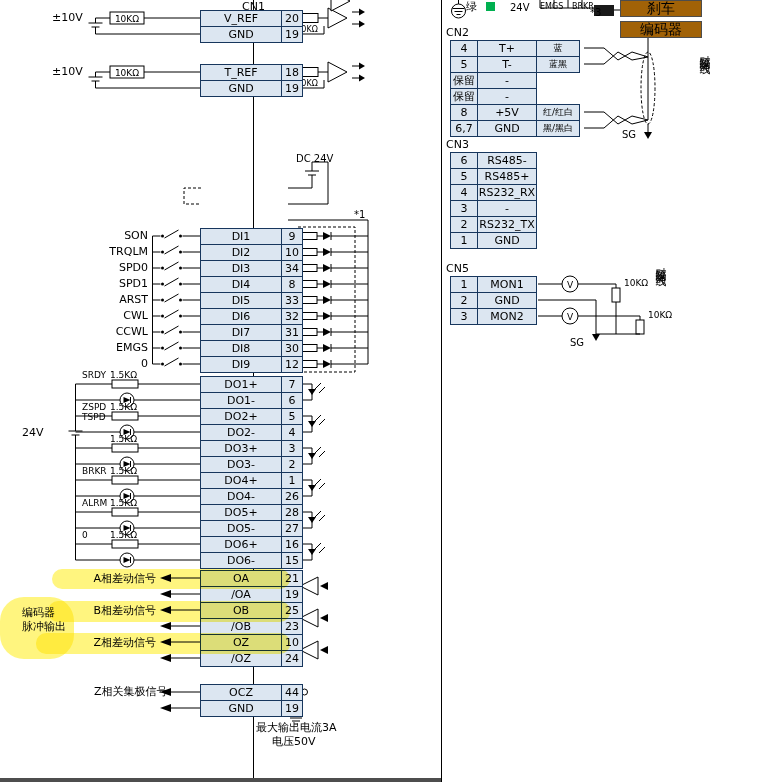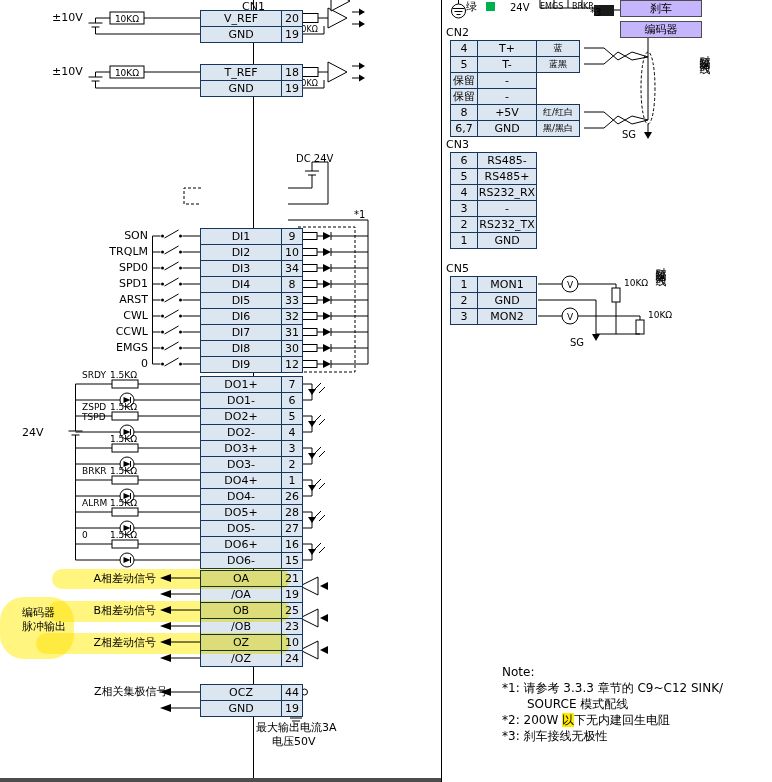--- a/index.html
+++ b/index.html
@@ -11,22 +11,22 @@
   .prow:first-child{margin-top:0}
   .cell{box-sizing:border-box;height:17px;border:1px solid #17365d;background:#dce6f1;
         font-size:11px;line-height:15px;text-align:center;overflow:hidden}
   .cell+.cell{margin-left:-1px}
   .pname{width:82px}.pnum{width:22px}
   .cnum{width:28px}.cname{width:60px}.ccolor{width:44px;font-size:9px}
   .ghost{visibility:hidden}
   .lbl{position:absolute;z-index:3;font-size:11px;line-height:13px;white-space:nowrap}
   .f8{font-size:8px}.f10{font-size:10px}
   .vert{writing-mode:vertical-rl;letter-spacing:2px;font-size:11px}
-  .graybox{position:absolute;z-index:3;width:82px;height:17px;background:#c4b5fd;border:1px solid #4d4d4d;
-           box-sizing:border-box;text-align:center;font-size:11px;line-height:15px}
+  .graybox{position:absolute;z-index:3;width:82px;height:17px;background:#a16207;border:1px solid #4d4d4d;
+           box-sizing:border-box;text-align:center;font-size:14px;line-height:15px}
   .sigcol{position:absolute;z-index:3}
   .sigcol div{height:16px;line-height:16px;text-align:right;font-size:11px;width:46px}
   .dolbl{position:absolute;z-index:3;font-size:9px;white-space:nowrap}
   .enclbl{position:absolute;z-index:3;font-size:11px;width:68px;text-align:right;white-space:nowrap}
   .notes{position:absolute;z-index:3;font-size:12px;line-height:16px;white-space:nowrap}
   .notes .indent{margin-left:25px}
   .hlchar{background:#ffec00}
   .blob{position:absolute;z-index:6;background:#ffec00;opacity:.5;mix-blend-mode:multiply;
         border-radius:10px;pointer-events:none}
   .botstrip{position:absolute;z-index:4;background:#4d4d4d}
@@ -581,27 +581,20 @@
   <div class="prow">
         <div class="cell cnum">3</div>
         <div class="cell cname">MON2</div>
       </div>
 </div>
 <div class="dolbl" style="left:624px;top:278px">10KΩ</div>
 <div class="dolbl" style="left:648px;top:310px">10KΩ</div>
 <div class="lbl vert" style="left:654px;top:258px;height:90px">对绞隔离线</div>
 <div class="lbl f10" style="left:570px;top:336px">SG</div>
 
-<div class="notes" style="left:502px;top:664px">
-  <div>Note:</div>
-  <div>*1:  请参考 3.3.3 章节的 C9~C12 SINK/</div>
-  <div class="indent">SOURCE 模式配线</div>
-  <div><span>*2:  200W </span><span class="hlchar">以</span><span>下无内建回生电阻</span></div>
-  <div>*3:  刹车接线无极性</div>
-</div>
 
 <div class="blob" style="left:52px;top:569px;width:238px;height:20px"></div>
 <div class="blob" style="left:48px;top:601px;width:242px;height:21px"></div>
 <div class="blob" style="left:36px;top:633px;width:254px;height:21px"></div>
 <div class="blob" style="left:0;top:597px;width:74px;height:62px;border-radius:24px"></div>
 
 <div class="botstrip" style="left:0;top:778px;width:441px;height:4px"></div>
 
 </div>
 

